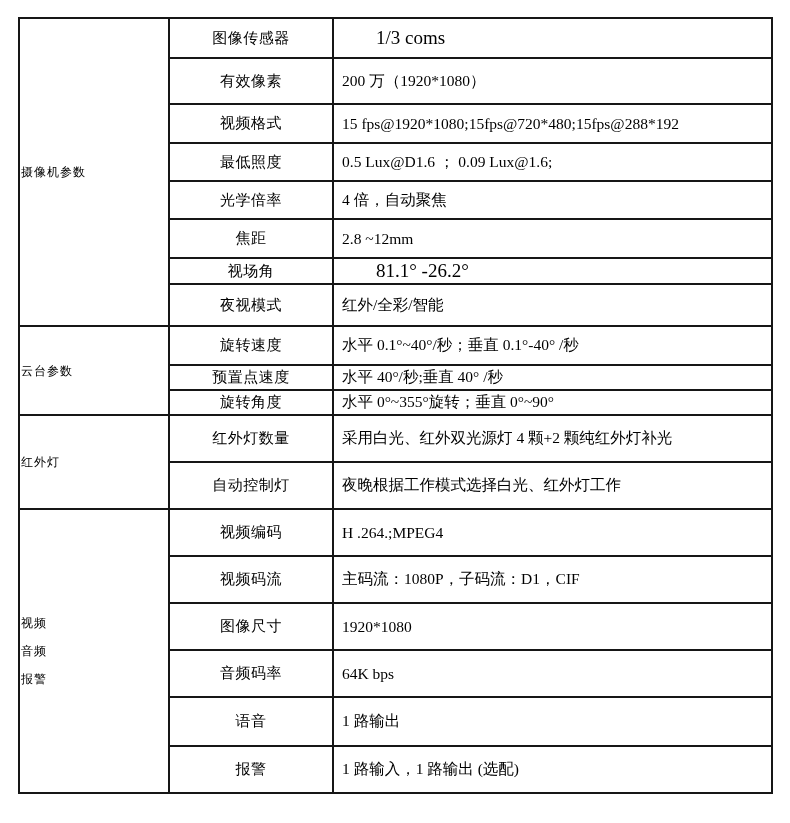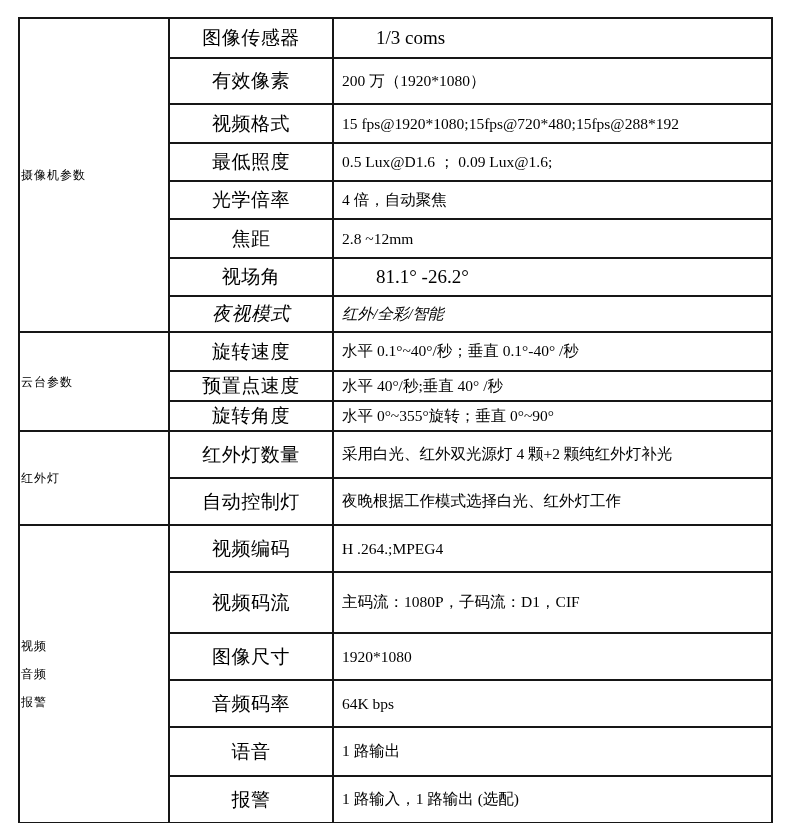--- a/index.html
+++ b/index.html
@@ -29,21 +29,21 @@
   td.cat-cell {
     text-align: left;
     font-size: 12px;
     letter-spacing: 1px;
   }
   .cat-line {
     line-height: 28px;
   }
   td.param-cell {
     text-align: center;
-    font-size: 19px;
+    font-size: 15px;
     letter-spacing: 0.5px;
   }
   td.value-cell {
     font-size: 15.5px;
     padding-left: 8px;
     padding-right: 2px;
   }
   td.value-cell.large {
     font-size: 19px;
     padding-left: 42px;
@@ -79,25 +79,25 @@
         <td class="value-cell">0.5 Lux@D1.6 ； 0.09 Lux@1.6;</td>
       </tr>
       <tr style="height: 38px;">
         <td class="param-cell">光学倍率</td>
         <td class="value-cell">4 倍，自动聚焦</td>
       </tr>
       <tr style="height: 39px;">
         <td class="param-cell">焦距</td>
         <td class="value-cell">2.8 ~12mm</td>
       </tr>
-      <tr style="height: 38px;">
+      <tr style="height: 26px;">
         <td class="param-cell">视场角</td>
         <td class="value-cell large">81.1° -26.2°</td>
       </tr>
-      <tr style="height: 36px; font-style: italic;">
+      <tr style="height: 42px;">
         <td class="param-cell">夜视模式</td>
         <td class="value-cell">红外/全彩/智能</td>
       </tr>
       <tr style="height: 39px;">
         <td class="cat-cell" rowspan="3">
           <div class="cat-line">云台参数</div>
         </td>
         <td class="param-cell">旋转速度</td>
         <td class="value-cell">水平 0.1°~40°/秒；垂直 0.1°-40° /秒</td>
       </tr>
@@ -122,21 +122,21 @@
       </tr>
       <tr style="height: 47px;">
         <td class="cat-cell" rowspan="6">
           <div class="cat-line">视频</div>
           <div class="cat-line">音频</div>
           <div class="cat-line">报警</div>
         </td>
         <td class="param-cell">视频编码</td>
         <td class="value-cell">H .264.;MPEG4</td>
       </tr>
-      <tr style="height: 61px;">
+      <tr style="height: 47px;">
         <td class="param-cell">视频码流</td>
         <td class="value-cell">主码流：1080P，子码流：D1，CIF</td>
       </tr>
       <tr style="height: 47px;">
         <td class="param-cell">图像尺寸</td>
         <td class="value-cell">1920*1080</td>
       </tr>
       <tr style="height: 47px;">
         <td class="param-cell">音频码率</td>
         <td class="value-cell">64K bps</td>

